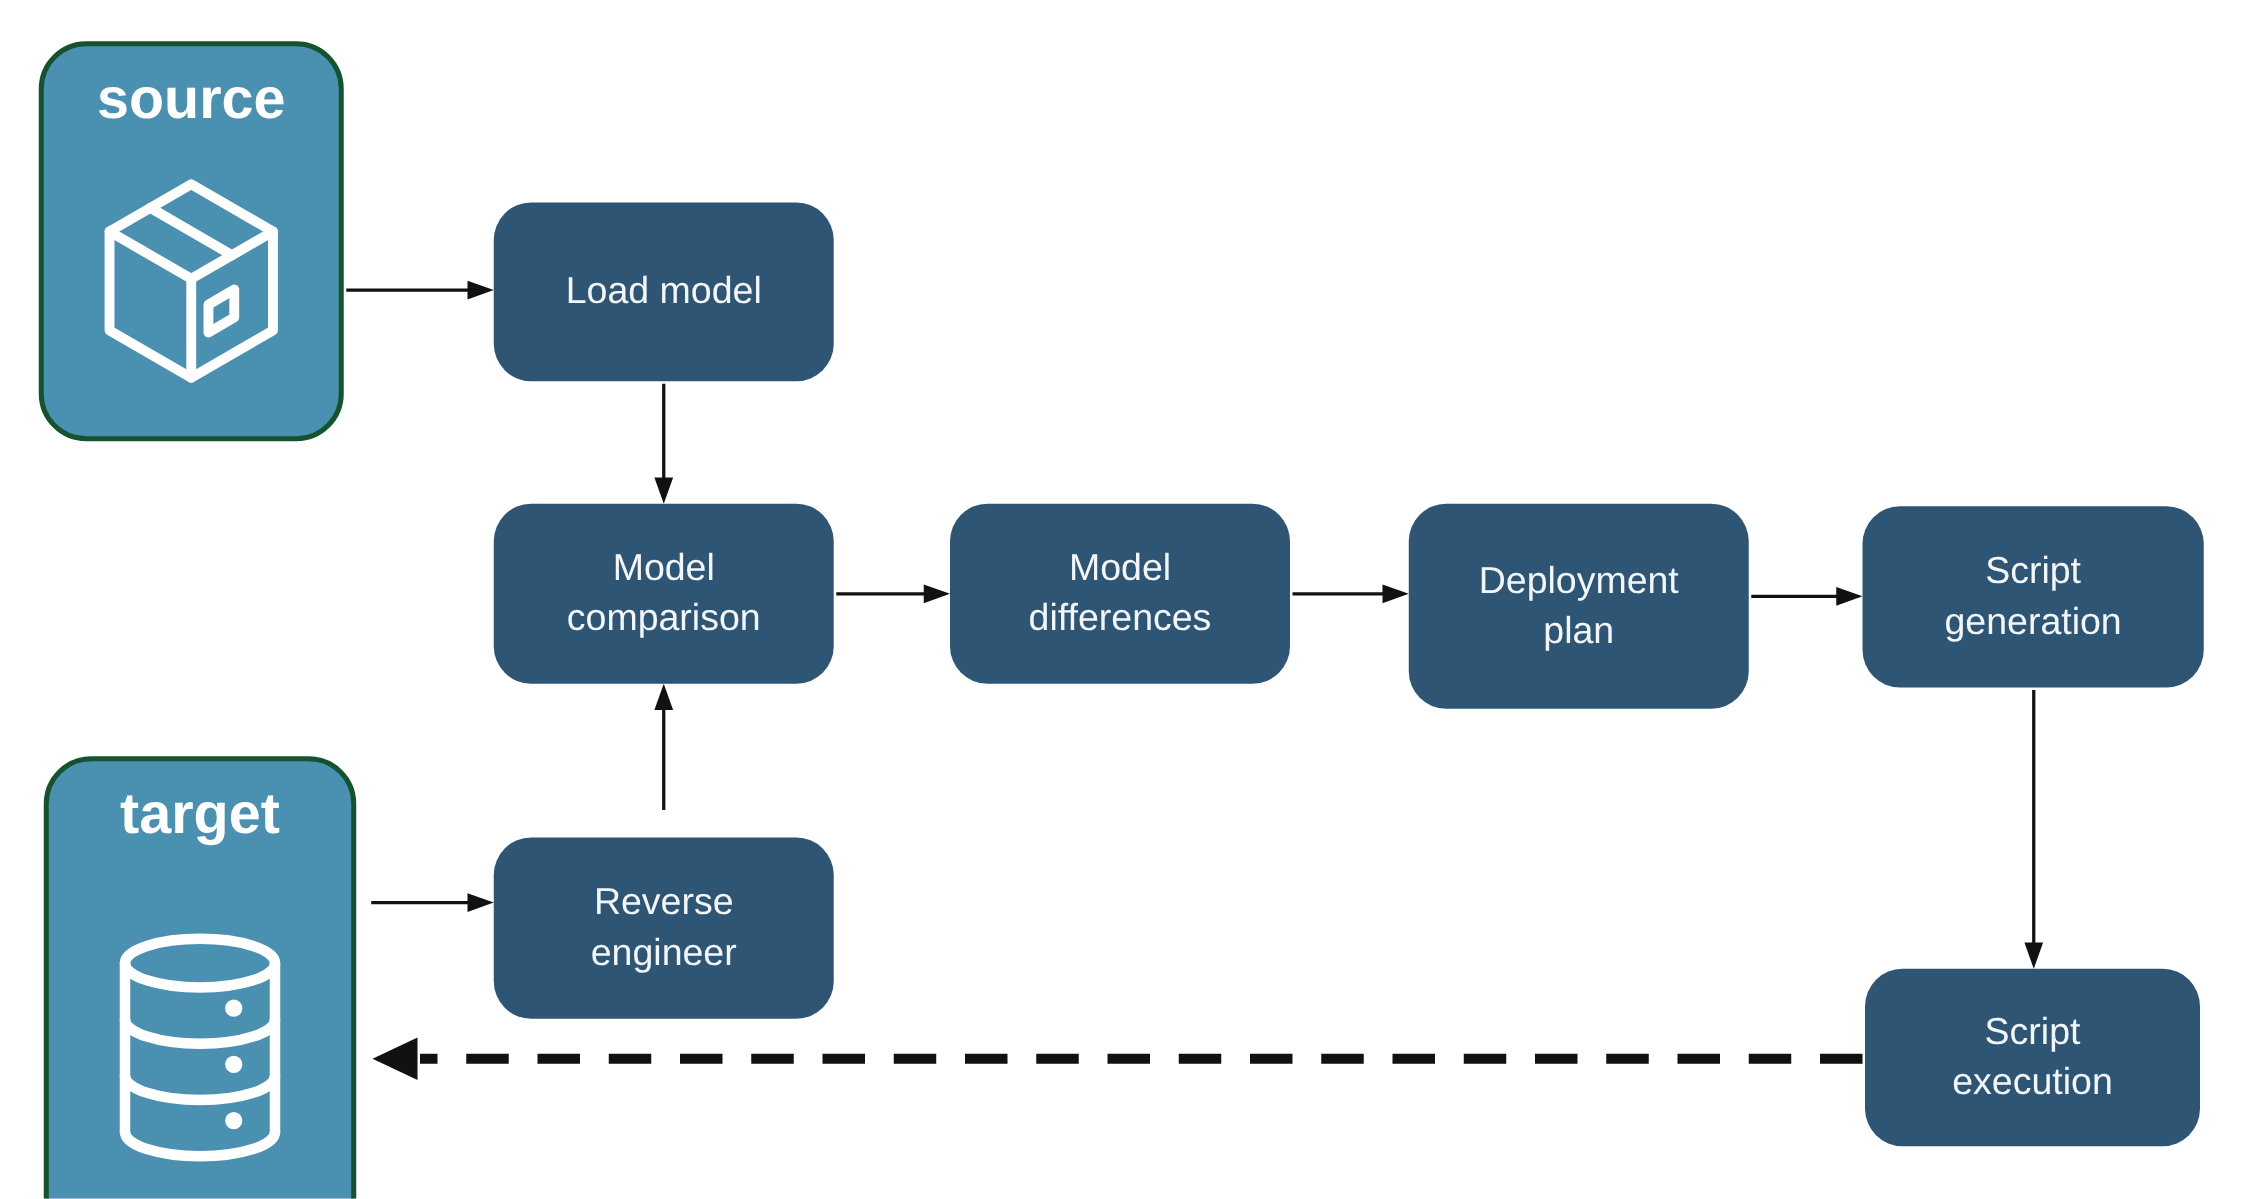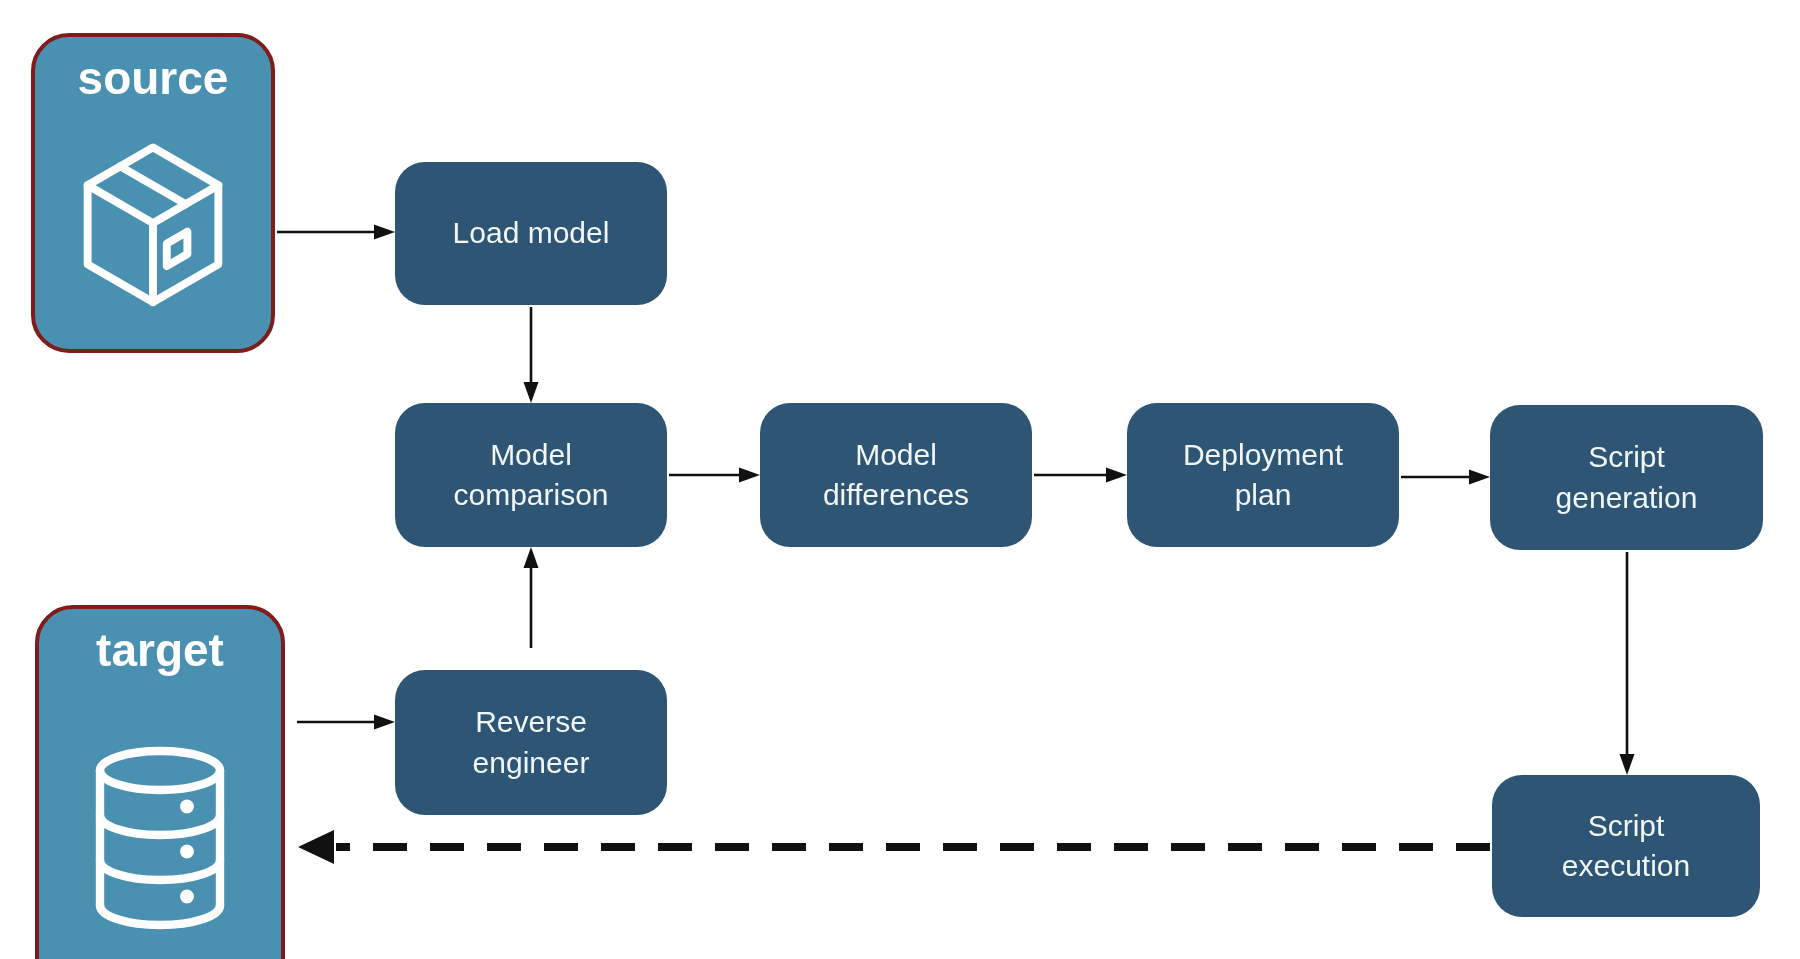--- a/index.html
+++ b/index.html
@@ -2,41 +2,41 @@
 <html><head>
 <meta charset="utf-8">
 <style>
   html,body{margin:0;padding:0;background:#ffffff;}
   .canvas{
     position:relative;width:1800px;height:959px;background:#ffffff;
     font-family:"Liberation Sans", sans-serif;overflow:hidden;
   }
   
   .endpoint{
-    position:absolute;background:#4A90B0;border:4px solid #7f1d1d;
+    position:absolute;background:#4A90B0;border:4px solid #14532d;
     border-radius:38px;display:flex;flex-direction:column;align-items:center;
     box-sizing:border-box;
   }
   .endpoint-label{
     font-weight:bold;font-size:46px;color:#ffffff;margin-top:16px;line-height:1.1;
   }
   .ep-source{left:31px;top:33px;width:244px;height:320px;}
   .ep-target{left:35px;top:605px;width:250px;height:405px;}
   .icon-wrap{display:flex;align-items:center;justify-content:center;flex:1;}
   
   .node{
     position:absolute;background:#2E5674;border-radius:30px;
     display:flex;align-items:center;justify-content:center;
     color:#F2F6F9;font-size:30px;text-align:center;box-sizing:border-box;
   }
   .node-label{white-space:pre-line;line-height:1.35;}
   .n-load{left:395px;top:162px;width:272px;height:143px;}
   .n-comparison{left:395px;top:403px;width:272px;height:144px;}
   .n-differences{left:760px;top:403px;width:272px;height:144px;}
-  .n-deployment{left:1127px;top:403px;width:272px;height:144px;}
+  .n-deployment{left:1127px;top:403px;width:272px;height:164px;}
   .n-generation{left:1490px;top:405px;width:273px;height:145px;}
   .n-reverse{left:395px;top:650px;width:272px;height:145px;margin-top:20px;}
   .n-execution{left:1492px;top:775px;width:268px;height:142px;}
   
   .edges{position:absolute;left:0;top:0;width:1800px;height:959px;pointer-events:none;}
   .edge-line{stroke:#111111;stroke-width:2.6;fill:none;}
   .edge-head{fill:#111111;stroke:none;}
   .edge-dashed{stroke:#111111;stroke-width:8;fill:none;stroke-dasharray:34 23;}
 </style>
 </head>

